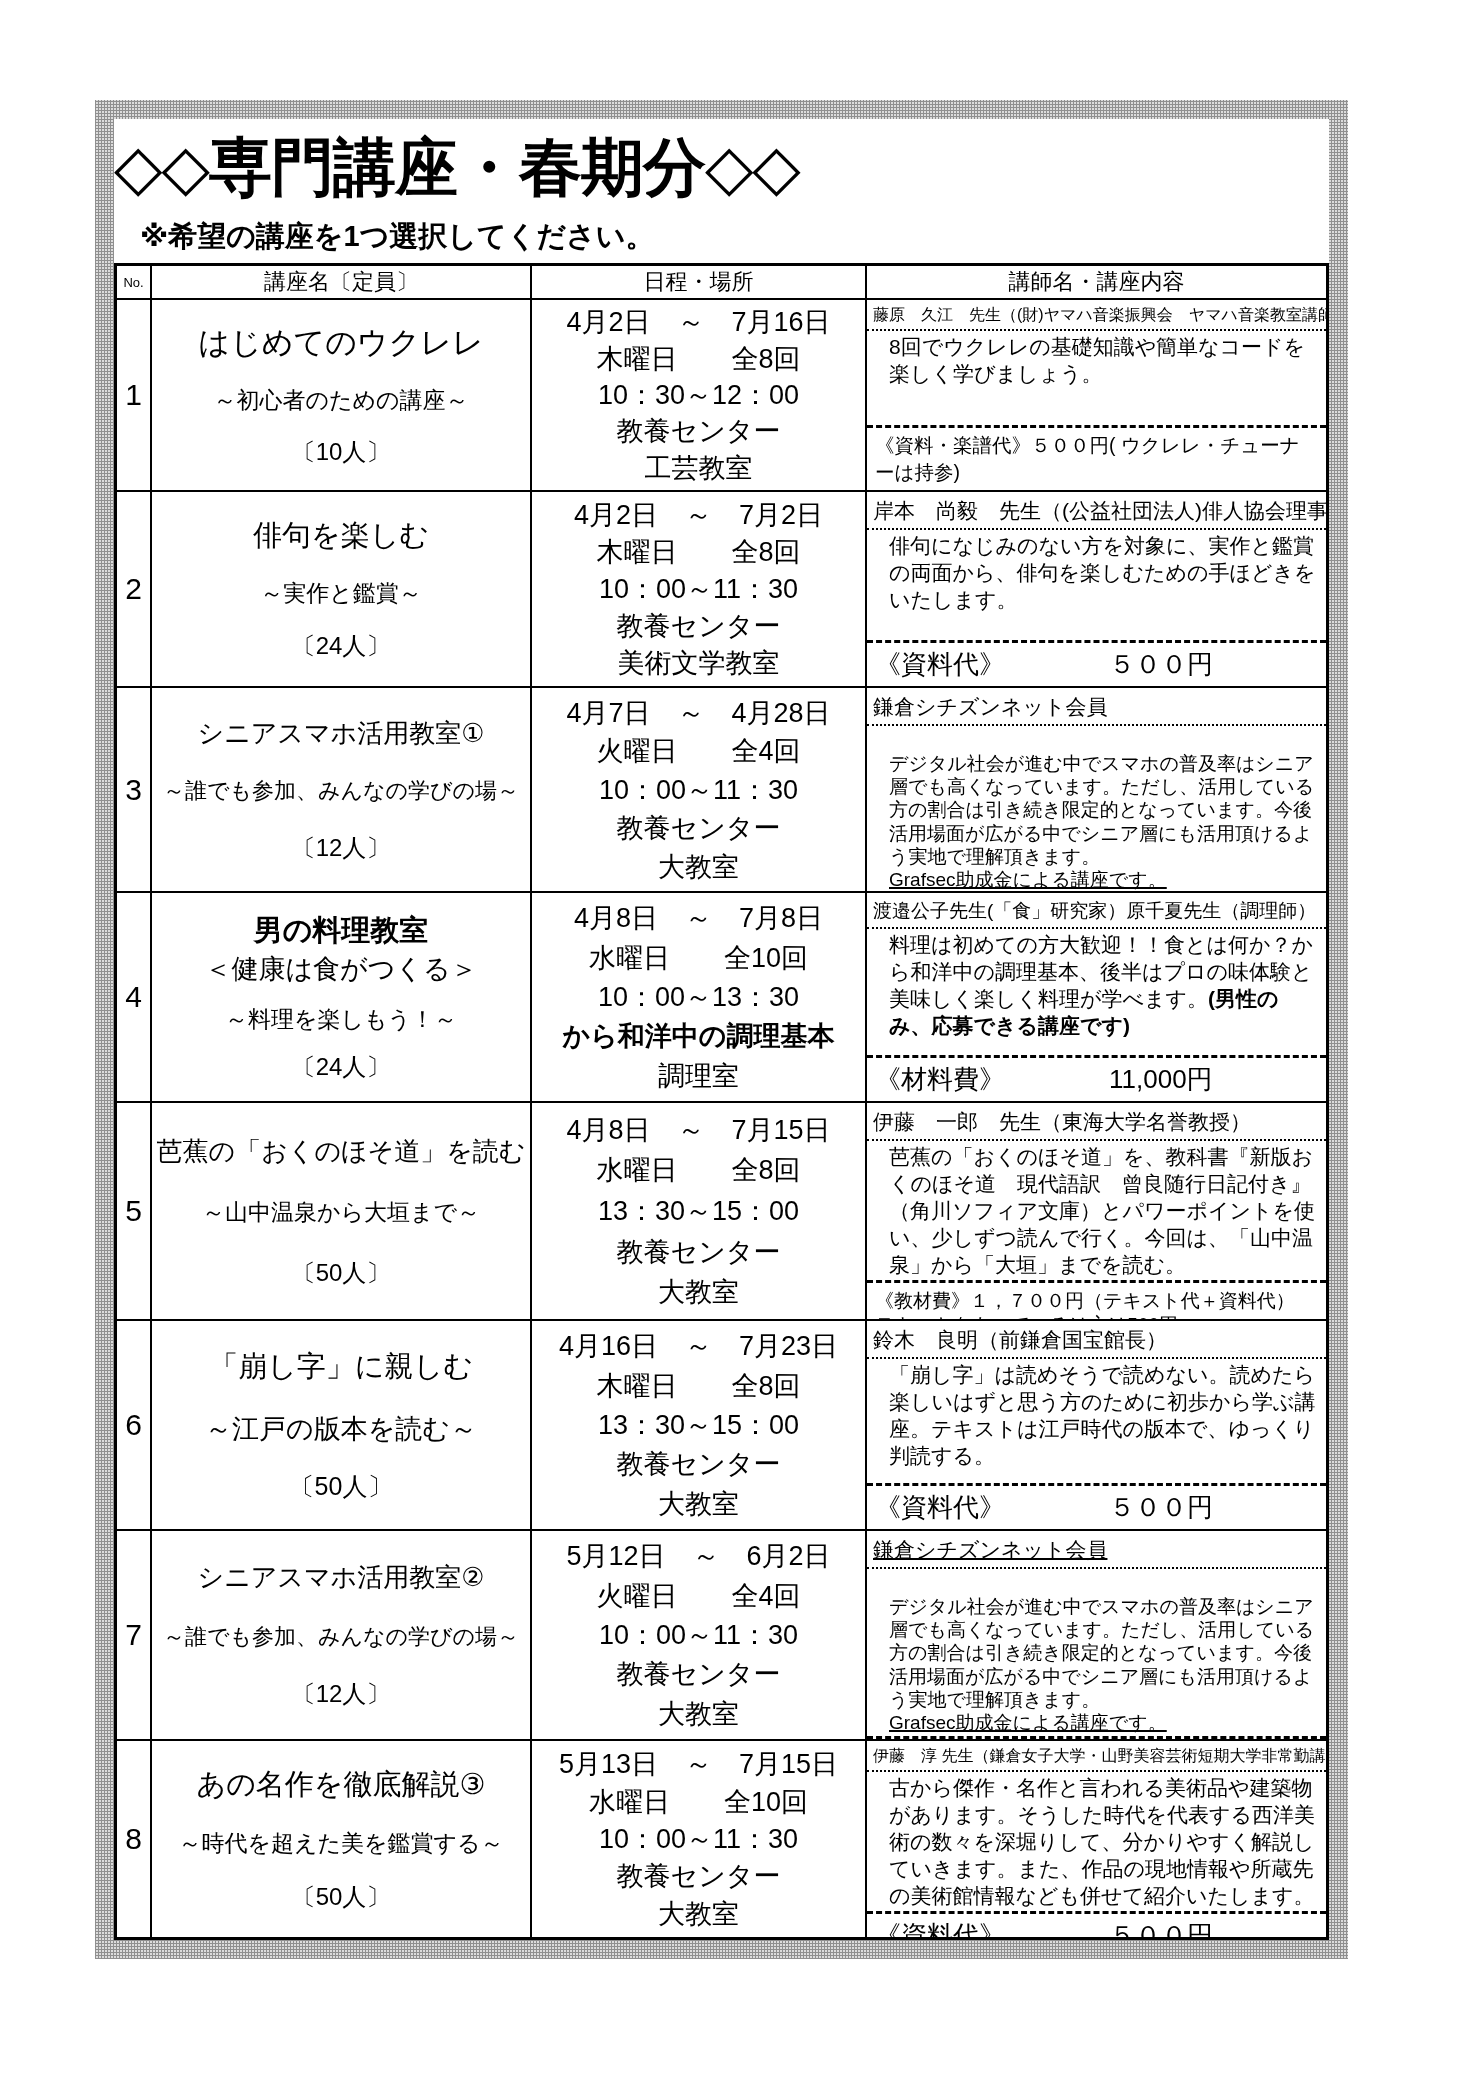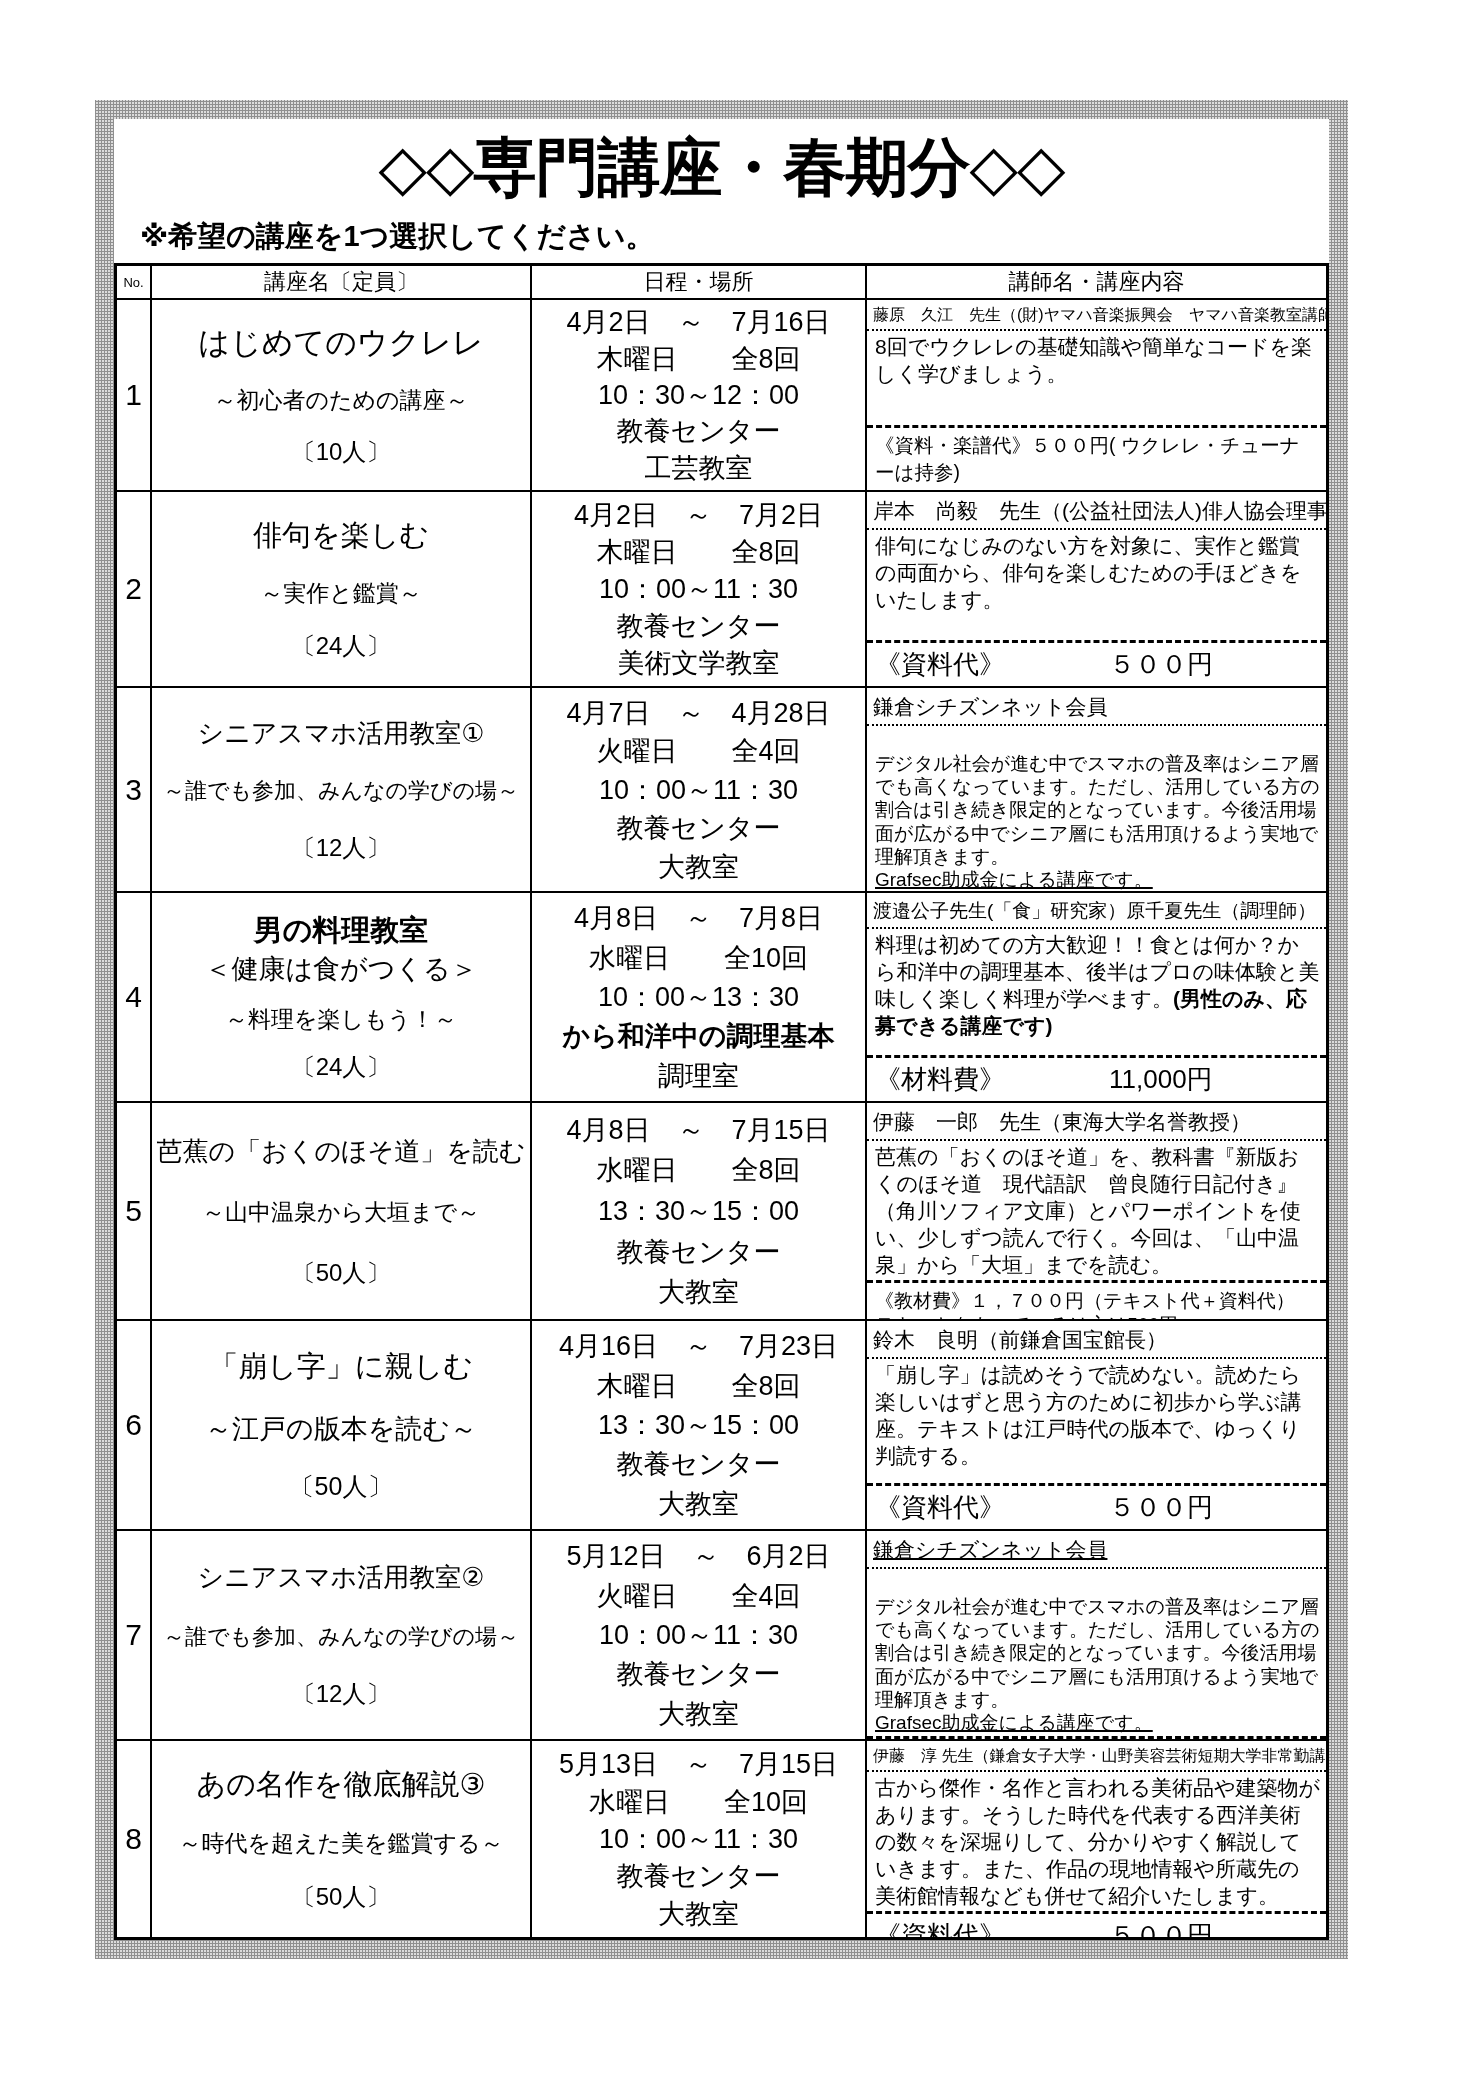--- a/index.html
+++ b/index.html
@@ -12,21 +12,21 @@
   .frame{
     position:absolute;left:95px;top:100px;width:1253px;box-sizing:border-box;
     padding:19px;
     background-color:#dcdcdc;
     background-image:
       repeating-linear-gradient(0deg,#8f8f8f 0 1px,rgba(0,0,0,0) 1px 3px),
       repeating-linear-gradient(90deg,#8f8f8f 0 1px,rgba(0,0,0,0) 1px 3px);
   }
   .sheet{background:#fff;padding:2px 0 0 0;}
   .title{
-    text-align:center;font-size:63px;font-weight:bold;letter-spacing:-1px;
+    font-size:63px;font-weight:bold;letter-spacing:-1px;
     margin:4px 0 6px 0;white-space:nowrap;
   }
   .note{font-size:29px;font-weight:bold;margin:0 0 6px 26px;}
   
   .grid{
     display:grid;
     grid-template-columns:35px 380px 335px 1fr;
     grid-template-rows:34px 192px 196px 205px 210px 218px 210px 210px 196px;
     border:3px solid #000;width:1215px;box-sizing:border-box;
   }
@@ -38,21 +38,21 @@
   .no{display:flex;align-items:center;justify-content:center;font-size:30px;}
   .course{display:flex;flex-direction:column;justify-content:space-evenly;align-items:center;text-align:center;padding:2px 4px;}
   .ct{font-size:29px;}
   .cs{font-size:23px;}
   .cap{font-size:24px;}
   .sched{display:flex;flex-direction:column;justify-content:space-evenly;align-items:center;text-align:center;font-size:27px;padding:4px 2px;}
   .info{display:flex;flex-direction:column;}
   .inst{font-size:21px;padding:5px 6px 3px 6px;border-bottom:2px dotted #000;white-space:nowrap;}
   .inst-sm{font-size:16px;}
   .inst-md{font-size:19px;}
-  .desc{flex:1;font-size:21px;line-height:1.28;padding:3px 6px 2px 8px;}
+  .desc{flex:1;font-size:21px;line-height:1.28;padding:3px 6px 2px 22px;}
   .desc-sm{font-size:19px;line-height:1.22;margin-top:23px;}
   .fee{border-top:3px dashed #000;font-size:26px;padding:4px 8px;min-height:34px;display:flex;align-items:center;white-space:pre-line;}
   .fee-sm{font-size:19.5px;min-height:30px;}
   .fee-2l{font-size:19px;line-height:1.25;align-items:flex-start;padding-top:6px;}
   .b{font-weight:bold;}
   .u{text-decoration:underline;text-decoration-thickness:2px;}
 </style>
 </head>
 <body>
 

